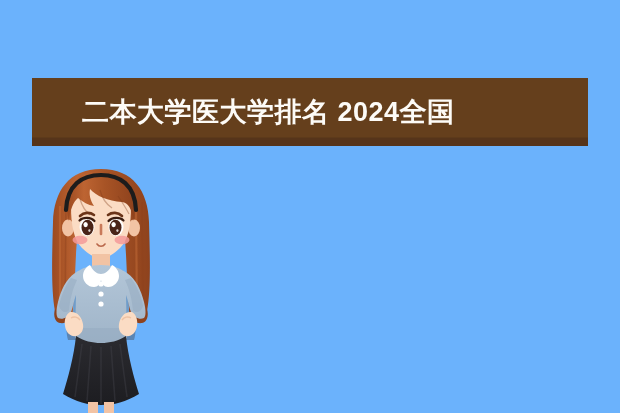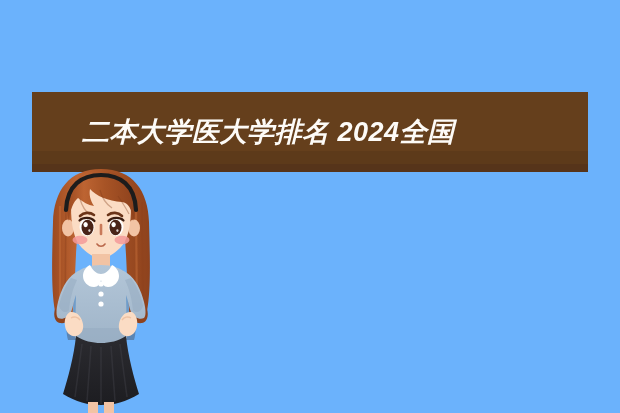--- a/index.html
+++ b/index.html
@@ -18,28 +18,27 @@
     width: 620px;
     height: 413px;
     background: #6bb2fc;
     overflow: hidden;
   }
 
   
   .title-banner {
     position: absolute;
     left: 32px;
-    top: 92px;
+    top: 78px;
     width: 556px;
-    height: 80px;
+    height: 68px;
     background: #5d3a1a;
     box-sizing: border-box;
     display: flex;
     align-items: center;
-    font-style: italic;
   }
   .title-banner-inner {
     position: absolute;
     left: 0;
     top: 0;
     right: 0;
     height: 59px;
     background: #653f1c;
   }
   .title-banner-foot {

